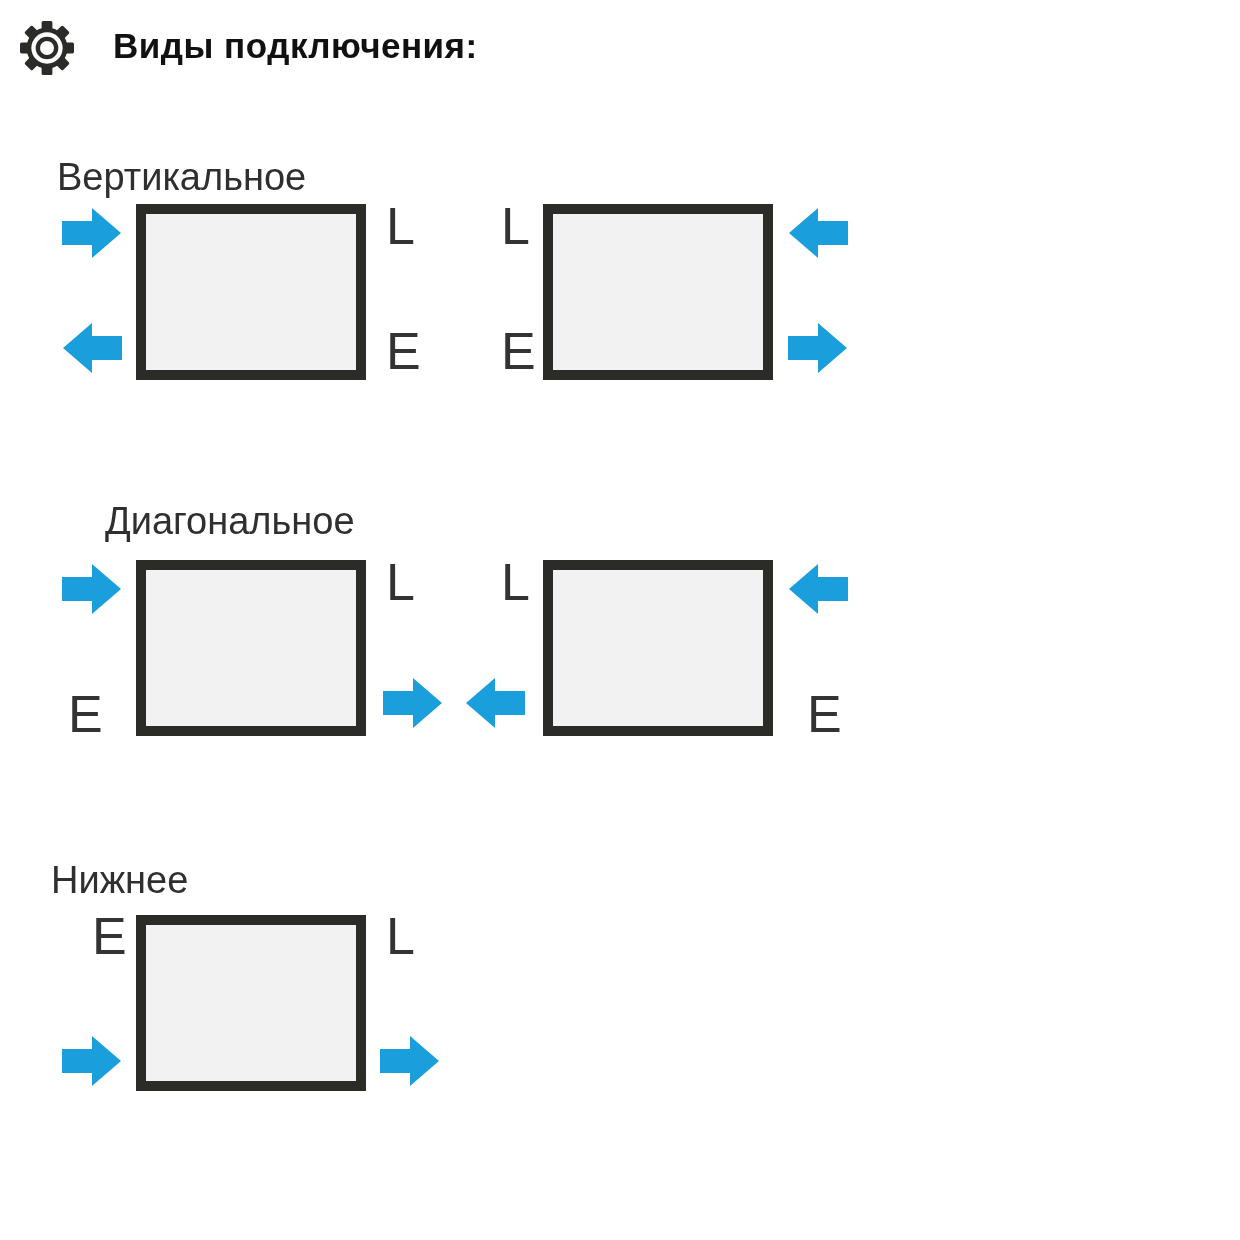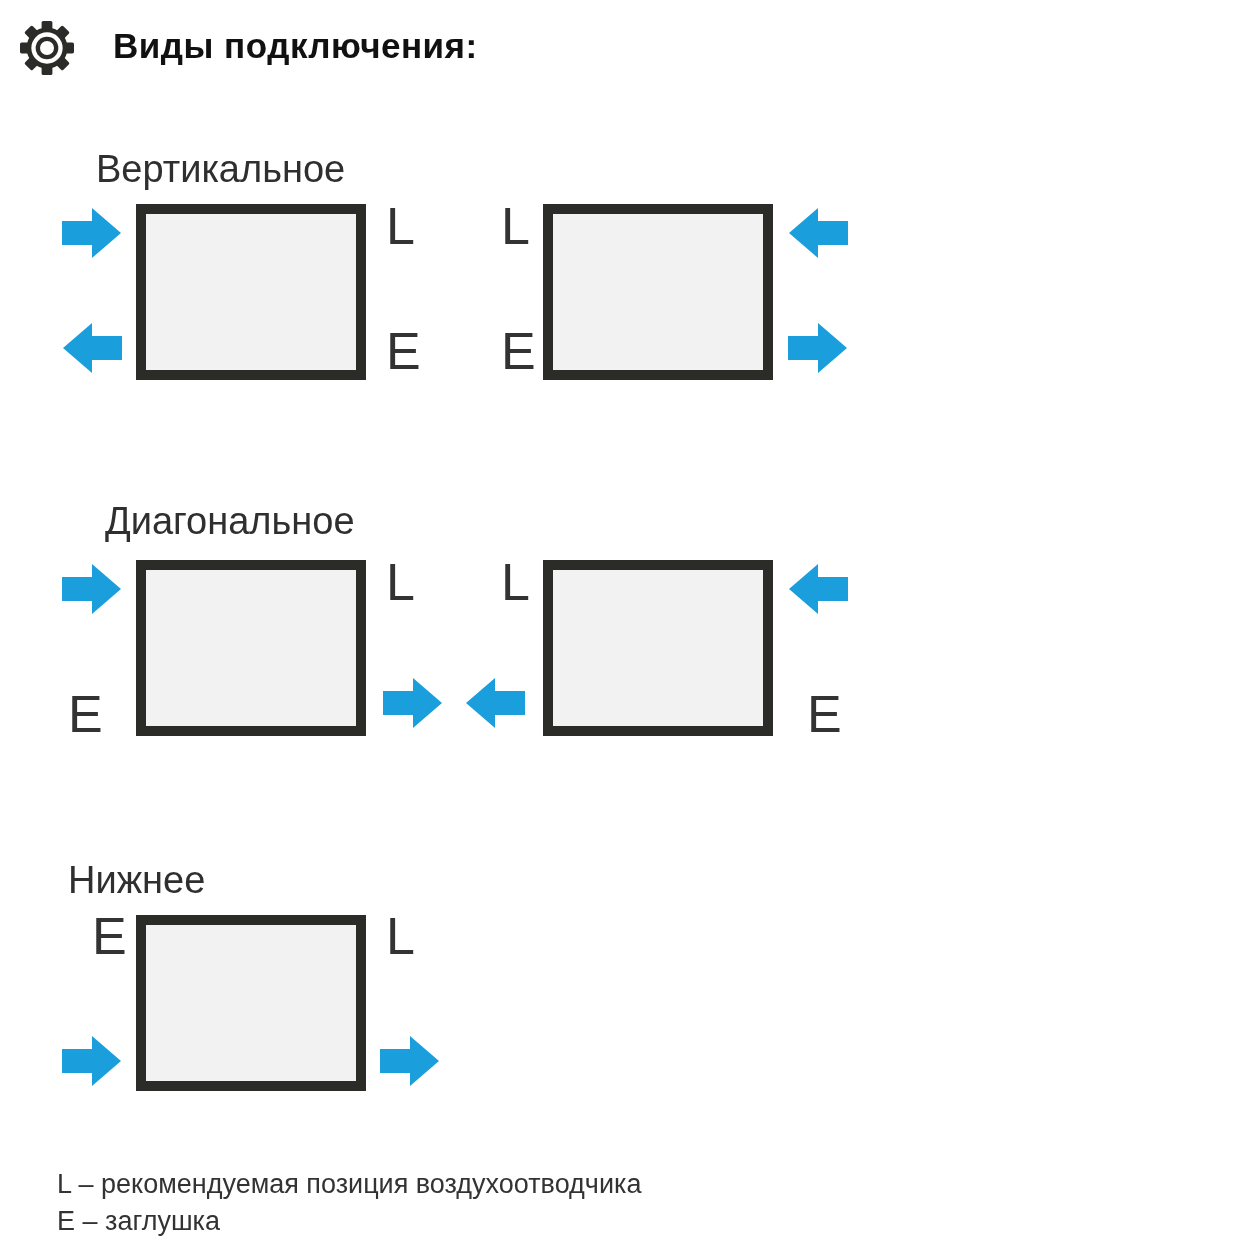--- a/index.html
+++ b/index.html
@@ -13,23 +13,23 @@
   body{font-family:"Liberation Sans","DejaVu Sans",sans-serif;color:var(--text);}
   .canvas{position:relative;width:1240px;height:1240px;background:#ffffff;overflow:hidden;text-decoration:underline;}
 
   
   .gear{position:absolute;left:20px;top:19px;width:54px;height:58px;color:var(--outline);}
   .page-title{position:absolute;left:113px;top:24px;font-size:35px;line-height:44px;
               font-weight:700;color:#111111;letter-spacing:0.5px;}
 
   
   .sec-title{position:absolute;font-size:38px;line-height:46px;font-weight:400;color:#2f2f2f;}
-  .s1-title{left:57px;top:146px;margin-left:39px;}
+  .s1-title{left:57px;top:154px;}
   .s2-title{left:57px;top:498px;margin-left:48px;}
-  .s3-title{left:68px;top:857px;}
+  .s3-title{left:51px;top:857px;}
 
   
   .radiator{position:absolute;width:230px;height:176px;border:10px solid var(--outline);
             background:var(--fill);}
   .s1a-rect{left:136px;top:204px;}
   .s1b-rect{left:543px;top:204px;}
   .s2a-rect{left:136px;top:560px;}
   .s2b-rect{left:543px;top:560px;}
   .s3-rect {left:136px;top:915px;}
 
@@ -137,18 +137,14 @@
     <div class="radiator s3-rect"></div>
     <span class="port s3-L">L</span>
     <svg class="arrow right s3-in" viewBox="0 0 60 52">
         <polygon points="0,14 30,14 30,1 59,26 30,51 30,38 0,38" fill="currentColor"></polygon>
       </svg>
     <svg class="arrow right s3-out" viewBox="0 0 60 52">
         <polygon points="0,14 30,14 30,1 59,26 30,51 30,38 0,38" fill="currentColor"></polygon>
       </svg>
   </section>
 
-  <div class="legend">
-    <div>L – рекомендуемая позиция воздухоотводчика</div>
-    <div>E – заглушка</div>
-  </div>
 
 </div>
 
 </body></html>

